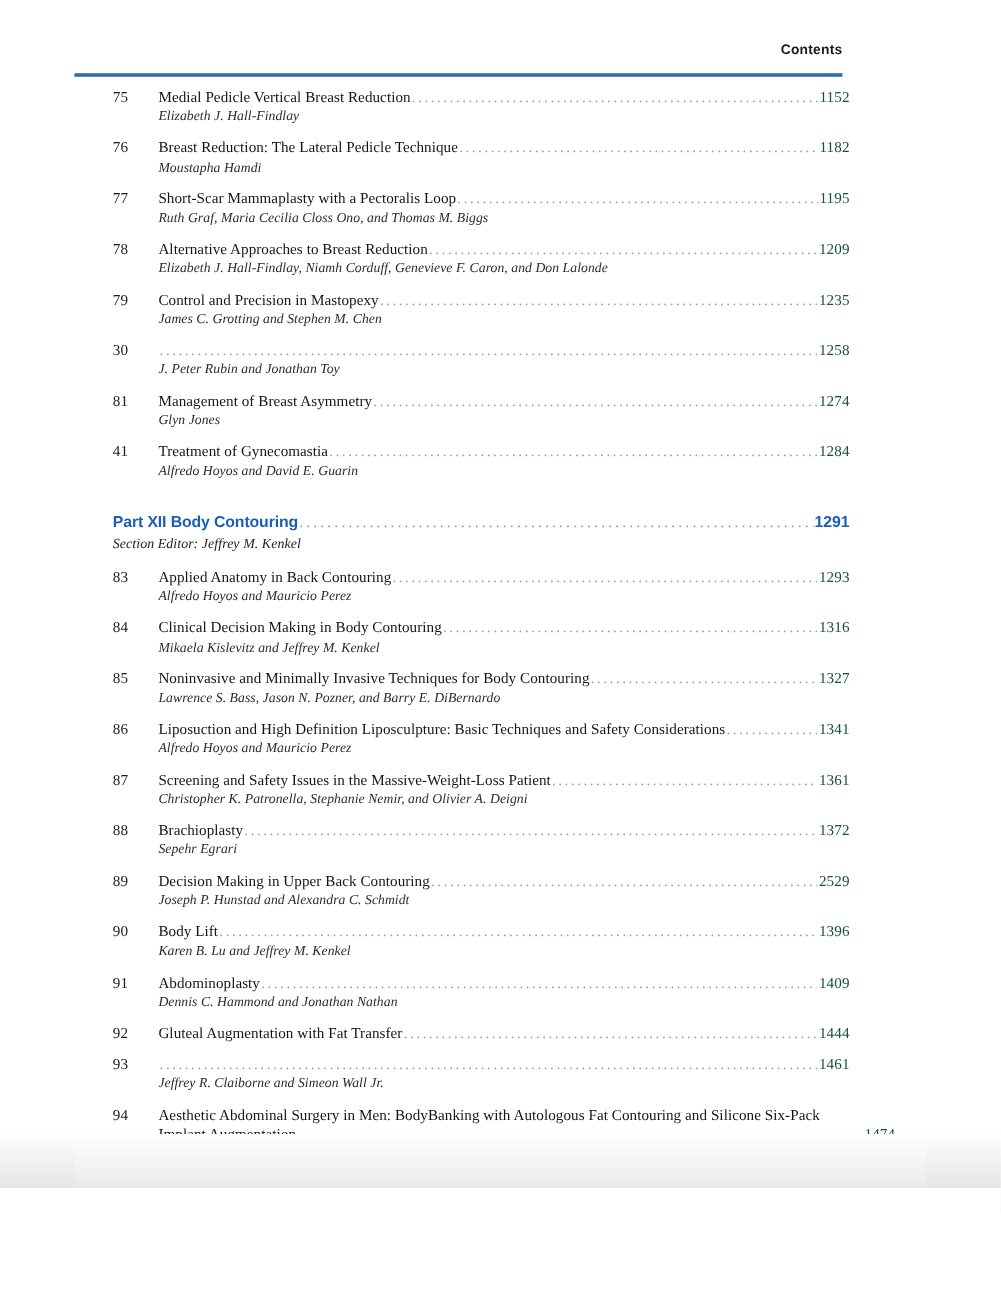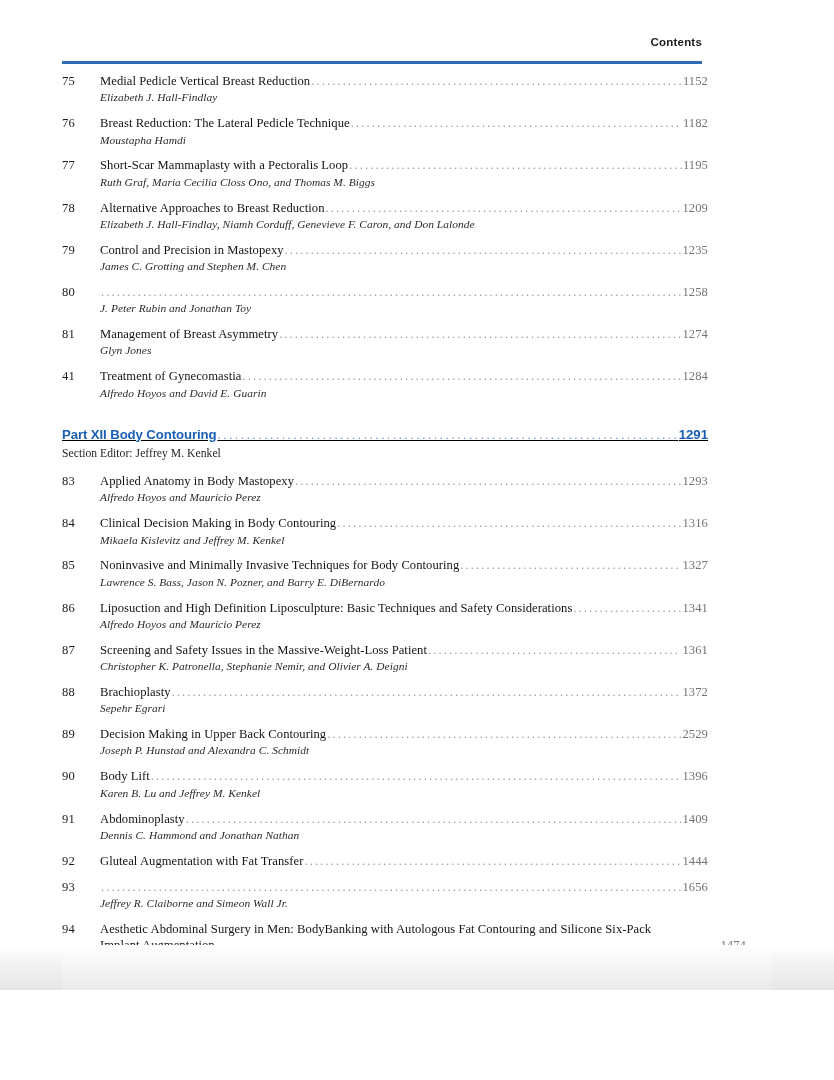--- a/index.html
+++ b/index.html
@@ -45,21 +45,21 @@
   }
 
   
   .toc {
     position: absolute;
     left: 62px;
     top: 74px;
     width: 646px;
   }
 
-  .entry { position: relative; margin-bottom: 11px; }
+  .entry { position: relative; margin-bottom: 11px; margin-left: 32px; }
 
   .ln {
     display: flex;
     align-items: baseline;
     width: 100%;
     line-height: 1.22;
   }
   .num {
     flex: 0 0 38px;
     font-size: 12.6px;
@@ -84,21 +84,21 @@
     white-space: nowrap;
     color: #9a9a9a;
     font-size: 12.6px;
     margin: 0 1px;
     letter-spacing: 2.1px;
     min-width: 6px;
   }
   .pg {
     flex: 0 0 auto;
     font-size: 12.6px;
-    color: #737373;
+    color: #14532d;
     text-align: right;
     letter-spacing: .1px;
   }
   
   .ttl-cont { padding-left: 38px; }
 
   .authors {
     padding-left: 38px;
     font-size: 11.4px;
     font-style: italic;
@@ -106,21 +106,21 @@
     line-height: 1.3;
     margin-top: 1px;
     letter-spacing: .05px;
   }
 
   
   .part {
     margin-top: 26px;
     margin-bottom: 4px;
   }
-  .part .ln { line-height: 1.25; text-decoration: underline; }
+  .part .ln { line-height: 1.25; }
   .part-title {
     font-size: 13.2px;
     font-weight: bold;
     color: #1a5fb4;
     white-space: nowrap;
     font-family: "Liberation Sans", sans-serif;
     letter-spacing: -.1px;
   }
   .part .leader {
     color: #6f97c9;
@@ -128,20 +128,21 @@
     font-size: 13px;
   }
   .part-page {
     font-size: 13.2px;
     font-weight: bold;
     color: #1a5fb4;
     font-family: "Liberation Sans", sans-serif;
   }
   .section-editor {
     font-size: 11.6px;
+    font-style: italic;
     color: #1f1f1f;
     margin-top: 4px;
     margin-bottom: 14px;
     letter-spacing: .05px;
   }
 
   
   .band {
     position: absolute;
     left: 0;
@@ -230,21 +231,21 @@
             <span class="ttl-wrap">
               <span class="ttl">Control and Precision in Mastopexy</span>
               <span class="leader">................................................................................................................................................................</span>
               <span class="pg">1235</span>
             </span>
           </div>
           <div class="authors">James C. Grotting and Stephen M. Chen</div>
         </div>
         <div class="entry">
           <div class="ln">
-            <span class="num">80</span>
+            <span class="num">30</span>
             <span class="ttl-wrap">
               <span class="leader">................................................................................................................................................................</span>
               <span class="pg">1258</span>
             </span>
           </div>
           <div class="authors">J. Peter Rubin and Jonathan Toy</div>
         </div>
         <div class="entry">
           <div class="ln">
             <span class="num">81</span>
@@ -278,21 +279,21 @@
         </div>
       </div>
       <div class="section-editor">Section Editor: Jeffrey M. Kenkel</div>
     </div>
 
     <div id="part-entries">
         <div class="entry">
           <div class="ln">
             <span class="num">83</span>
             <span class="ttl-wrap">
-              <span class="ttl">Applied Anatomy in Body Mastopexy</span>
+              <span class="ttl">Applied Anatomy in Back Contouring</span>
               <span class="leader">................................................................................................................................................................</span>
               <span class="pg">1293</span>
             </span>
           </div>
           <div class="authors">Alfredo Hoyos and Mauricio Perez</div>
         </div>
         <div class="entry">
           <div class="ln">
             <span class="num">84</span>
             <span class="ttl-wrap">
@@ -388,21 +389,21 @@
               <span class="leader">................................................................................................................................................................</span>
               <span class="pg">1444</span>
             </span>
           </div>
         </div>
         <div class="entry">
           <div class="ln">
             <span class="num">93</span>
             <span class="ttl-wrap">
               <span class="leader">................................................................................................................................................................</span>
-              <span class="pg">1656</span>
+              <span class="pg">1461</span>
             </span>
           </div>
           <div class="authors">Jeffrey R. Claiborne and Simeon Wall Jr.</div>
         </div>
         <div class="entry">
           <div class="ln">
             <span class="num">94</span>
             <span class="ttl-wrap">
               <span class="ttl">Aesthetic Abdominal Surgery in Men: BodyBanking with Autologous Fat Contouring and Silicone Six-Pack</span>
             </span>

